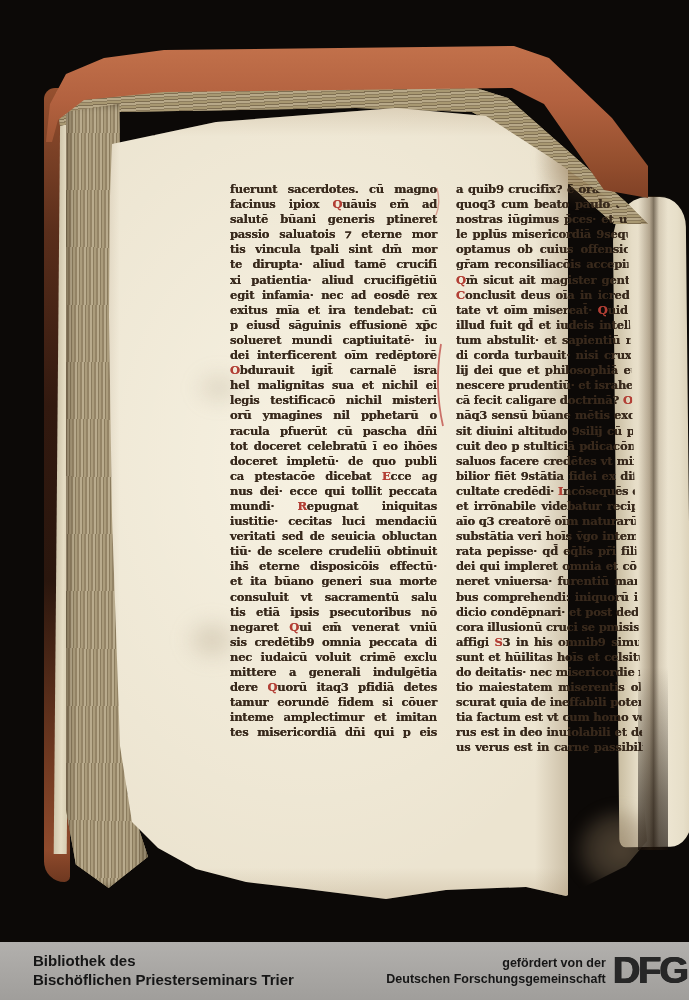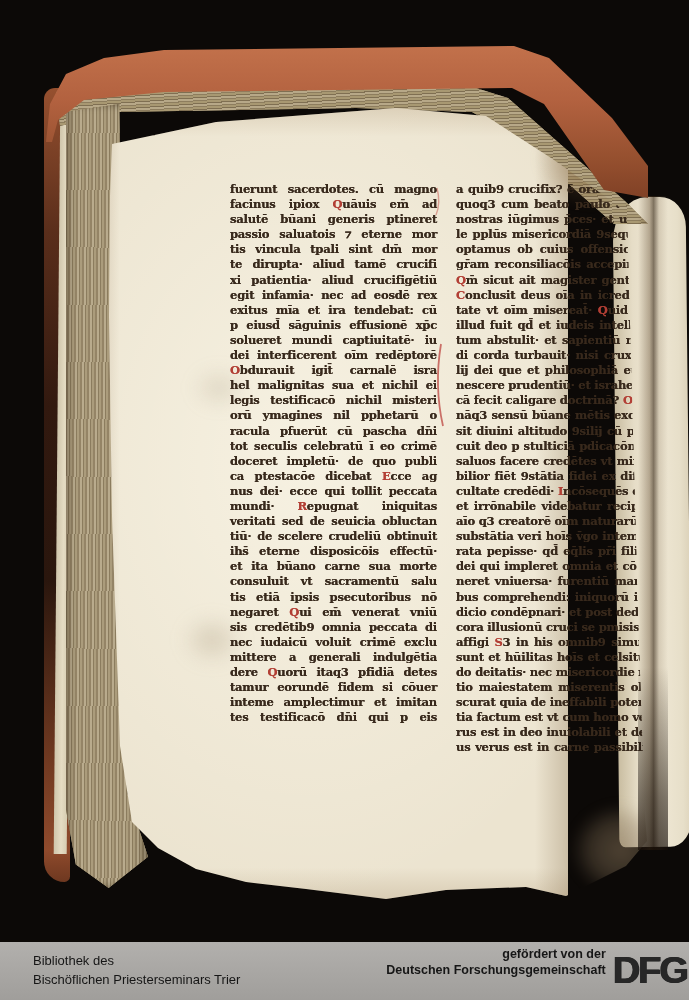--- a/index.html
+++ b/index.html
@@ -69,22 +69,22 @@
   .red-strokes{position:absolute;left:0;top:0;pointer-events:none;}
   
   .gutter{position:absolute;left:638px;top:196px;width:30px;height:654px;z-index:6;
     background:
       linear-gradient(180deg, rgba(20,12,6,0) 72%, rgba(20,12,6,.5) 92%, rgba(20,12,6,.65) 100%),
       linear-gradient(90deg, rgba(60,40,20,0) 0, rgba(96,74,46,.4) 38%, rgba(52,36,18,.6) 52%, rgba(120,100,70,.22) 70%, rgba(60,40,20,0) 100%);}
   
   .footer{position:absolute;left:0;top:942px;width:689px;height:58px;z-index:10;
     background:linear-gradient(180deg,#b2b0ad 0,#a8a6a3 55%,#a09e9b 100%);
     font-family:"Liberation Sans",sans-serif;color:#161616;}
-  .footer-left{position:absolute;left:33px;top:9px;font-weight:400;font-size:13px;line-height:19px;}
-  .footer-right{position:absolute;right:2px;top:4px;display:flex;}
+  .footer-left{position:absolute;left:33px;top:9px;font-weight:700;font-size:15px;line-height:19px;}
+  .footer-right{position:absolute;right:2px;top:4px;display:flex;align-items:center;}
   .funding{text-align:right;font-weight:700;font-size:12.5px;line-height:16px;margin-right:7px;}
   .dfg{font-weight:700;font-size:38px;line-height:50px;letter-spacing:-2px;color:#272727;
     text-shadow:.6px 0 0 #272727,-.6px 0 0 #272727;transform:scaleY(.96);}
 </style>
 </head>
 <body>
 
 <div class="stage">
 
   <div class="facing-page"></div>
@@ -113,39 +113,40 @@
         <div class="line">egit infamia· nec ad eosdē rex</div>
         <div class="line">exitus mīa et ira tendebat: cū</div>
         <div class="line">p eiusd̄ sāguinis effusionē xp̄c</div>
         <div class="line">solueret mundi captiuitatē· iu</div>
         <div class="line">dei interficerent oīm redēptorē</div>
         <div class="line"><span class="rubric">O</span>bdurauit igit̄ carnalē isra</div>
         <div class="line">hel malignitas sua et nichil ei</div>
         <div class="line">legis testificacō nichil misteri</div>
         <div class="line">orū ymagines nil pphetarū o</div>
         <div class="line">racula pfuerūt cū pascha dn̄i</div>
-        <div class="line">tot seculis celebratū ī eo crimē</div>
+        <div class="line">tot doceret celebratū ī eo ihōes</div>
         <div class="line">doceret impletū· de quo publi</div>
         <div class="line">ca ptestacōe dicebat <span class="rubric">E</span>cce ag</div>
         <div class="line">nus dei· ecce qui tollit peccata</div>
         <div class="line">mundi· <span class="rubric">R</span>epugnat iniquitas</div>
+        <div class="line">iustitie· cecitas luci mendaciū</div>
         <div class="line">veritati sed de seuicia obluctan</div>
         <div class="line">tiū· de scelere crudeliū obtinuit</div>
         <div class="line">ihs̄ eterne disposicōis effectū·</div>
-        <div class="line">et ita būano carne sua morte</div>
+        <div class="line">et ita būano generi sua morte</div>
         <div class="line">consuluit vt sacramentū salu</div>
         <div class="line">tis etiā ipsis psecutoribus nō</div>
         <div class="line">negaret <span class="rubric">Q</span>ui em̄ venerat vniū</div>
         <div class="line">sis credētib9 omnia peccata di</div>
         <div class="line">nec iudaicū voluit crimē exclu</div>
         <div class="line">mittere a generali indulgētia</div>
         <div class="line">dere <span class="rubric">Q</span>uorū itaq3 pfidiā detes</div>
         <div class="line">tamur eorundē fidem si cōuer</div>
         <div class="line">inteme amplectimur et imitan</div>
-        <div class="line">tes testificacō dn̄i qui p eis</div>
+        <div class="line">tes misericordiā dn̄i qui p eis</div>
       </div>
     <div class="text-col col-right">
         <div class="line">a quib9 crucifix? ē orabat nos</div>
         <div class="line">quoq3 cum beato paulo apl'o</div>
         <div class="line">nostras iūgimus p̄ces· et ut il</div>
         <div class="line">le pplūs misericordiā 9sequat̄</div>
         <div class="line">optamus ob cuius offensionē</div>
         <div class="line">gr̄am reconsiliacōis accepim9</div>
         <div class="line"><span class="rubric">Q</span>m̄ sicut ait magister gentiū·</div>
         <div class="line"><span class="rubric">C</span>onclusit deus oīa in icreduli</div>

